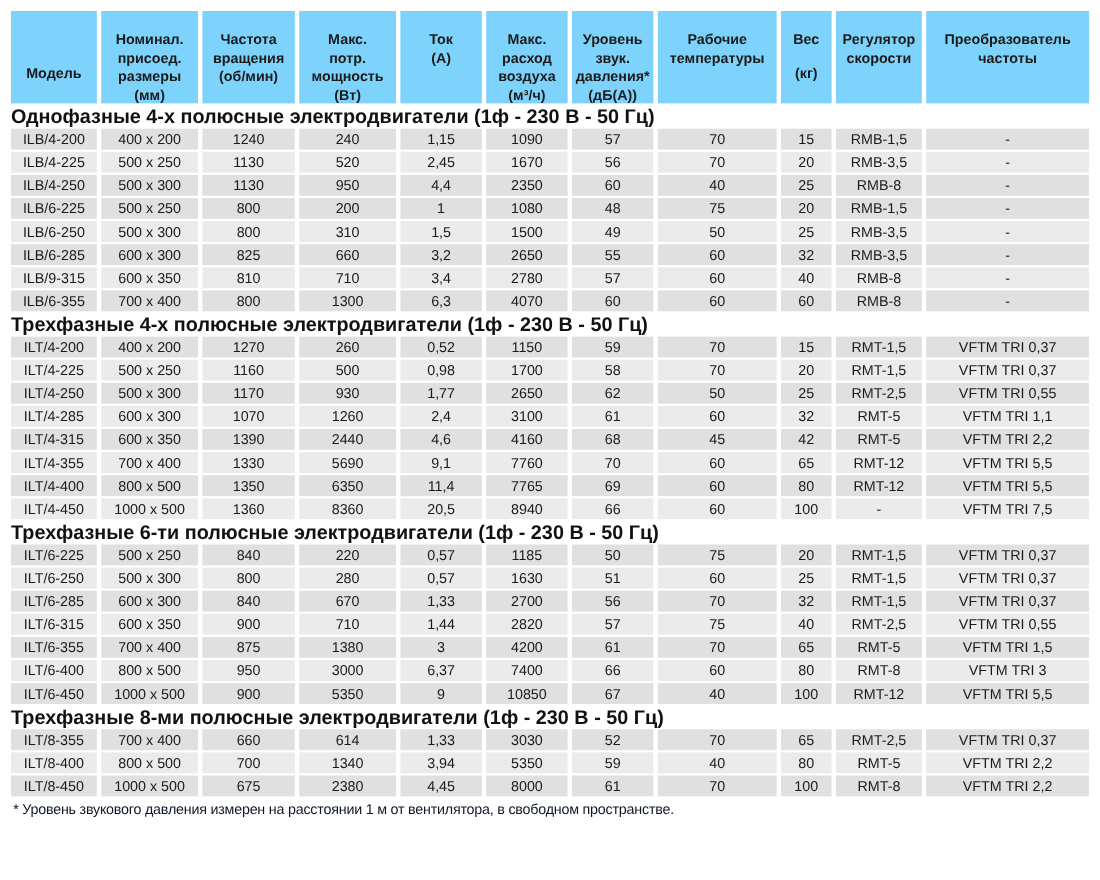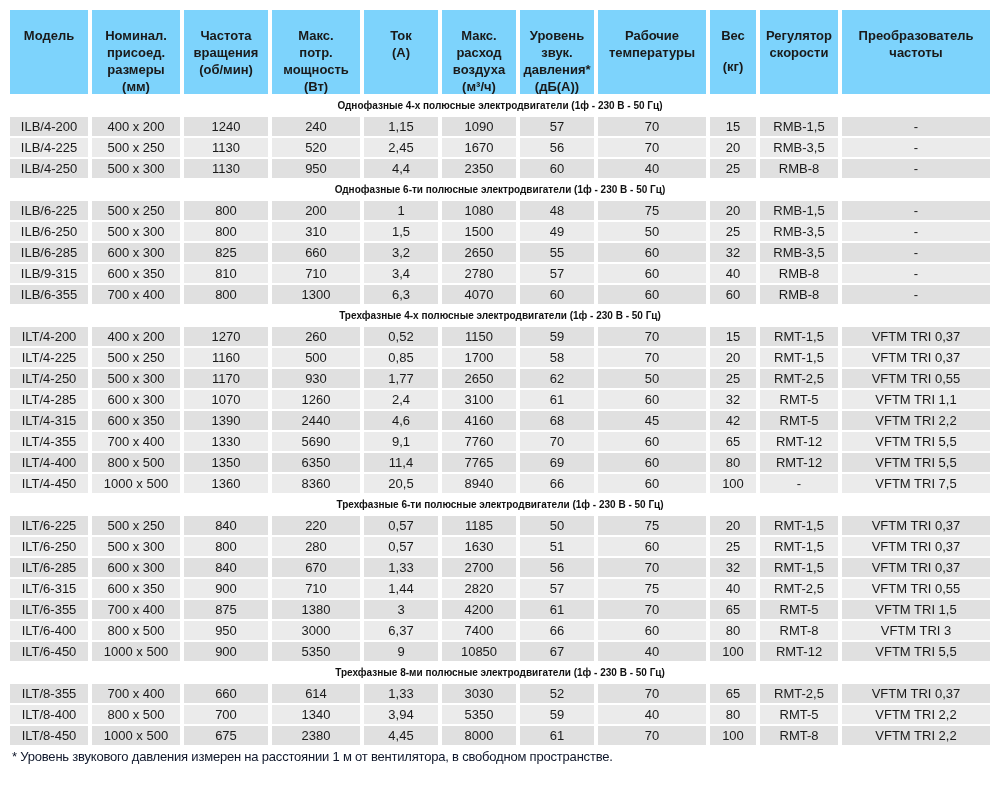--- a/index.html
+++ b/index.html
@@ -20,26 +20,26 @@
   .header-row { margin-bottom: 2px; }
   .hcell {
     background: #7dd3fc;
     height: 84px; box-sizing: border-box;
     display: flex; flex-direction: column;
     justify-content: space-between; align-items: center;
     padding: 18px 2px;
     font-weight: bold; font-size: 13px; line-height: 1.3;
     text-align: center;
   }
-  .hcell.vcenter { justify-content: flex-start; }
+  .hcell.vcenter { justify-content: flex-end; }
   .htop, .hunit { white-space: pre-line; }
   
   .section-title {
     height: 20px; line-height: 20px; margin: 1px 0;
-    text-align: center; font-weight: bold; font-size: 10px;
+    font-weight: bold; font-size: 18px;
     background: #ffffff; color: #111111;
   }
   
   .row { margin-bottom: 2px; }
   .dcell {
     height: 19px; line-height: 19px;
     font-size: 13px; text-align: center;
     overflow: hidden; white-space: nowrap;
   }
   .row.dark  .dcell { background: #e0e0e0; }
@@ -144,21 +144,20 @@
           <div class="dcell">1130</div>
           <div class="dcell">950</div>
           <div class="dcell">4,4</div>
           <div class="dcell">2350</div>
           <div class="dcell">60</div>
           <div class="dcell">40</div>
           <div class="dcell">25</div>
           <div class="dcell">RMB-8</div>
           <div class="dcell">-</div>
         </div>
-        <div class="section-title">Однофазные 6-ти полюсные электродвигатели (1ф - 230 В - 50 Гц)</div>
         <div class="grid row dark">
           <div class="dcell">ILB/6-225</div>
           <div class="dcell">500 x 250</div>
           <div class="dcell">800</div>
           <div class="dcell">200</div>
           <div class="dcell">1</div>
           <div class="dcell">1080</div>
           <div class="dcell">48</div>
           <div class="dcell">75</div>
           <div class="dcell">20</div>
@@ -229,21 +228,21 @@
           <div class="dcell">70</div>
           <div class="dcell">15</div>
           <div class="dcell">RMT-1,5</div>
           <div class="dcell">VFTM TRI 0,37</div>
         </div>
         <div class="grid row light">
           <div class="dcell">ILT/4-225</div>
           <div class="dcell">500 x 250</div>
           <div class="dcell">1160</div>
           <div class="dcell">500</div>
-          <div class="dcell">0,85</div>
+          <div class="dcell">0,98</div>
           <div class="dcell">1700</div>
           <div class="dcell">58</div>
           <div class="dcell">70</div>
           <div class="dcell">20</div>
           <div class="dcell">RMT-1,5</div>
           <div class="dcell">VFTM TRI 0,37</div>
         </div>
         <div class="grid row dark">
           <div class="dcell">ILT/4-250</div>
           <div class="dcell">500 x 300</div>

